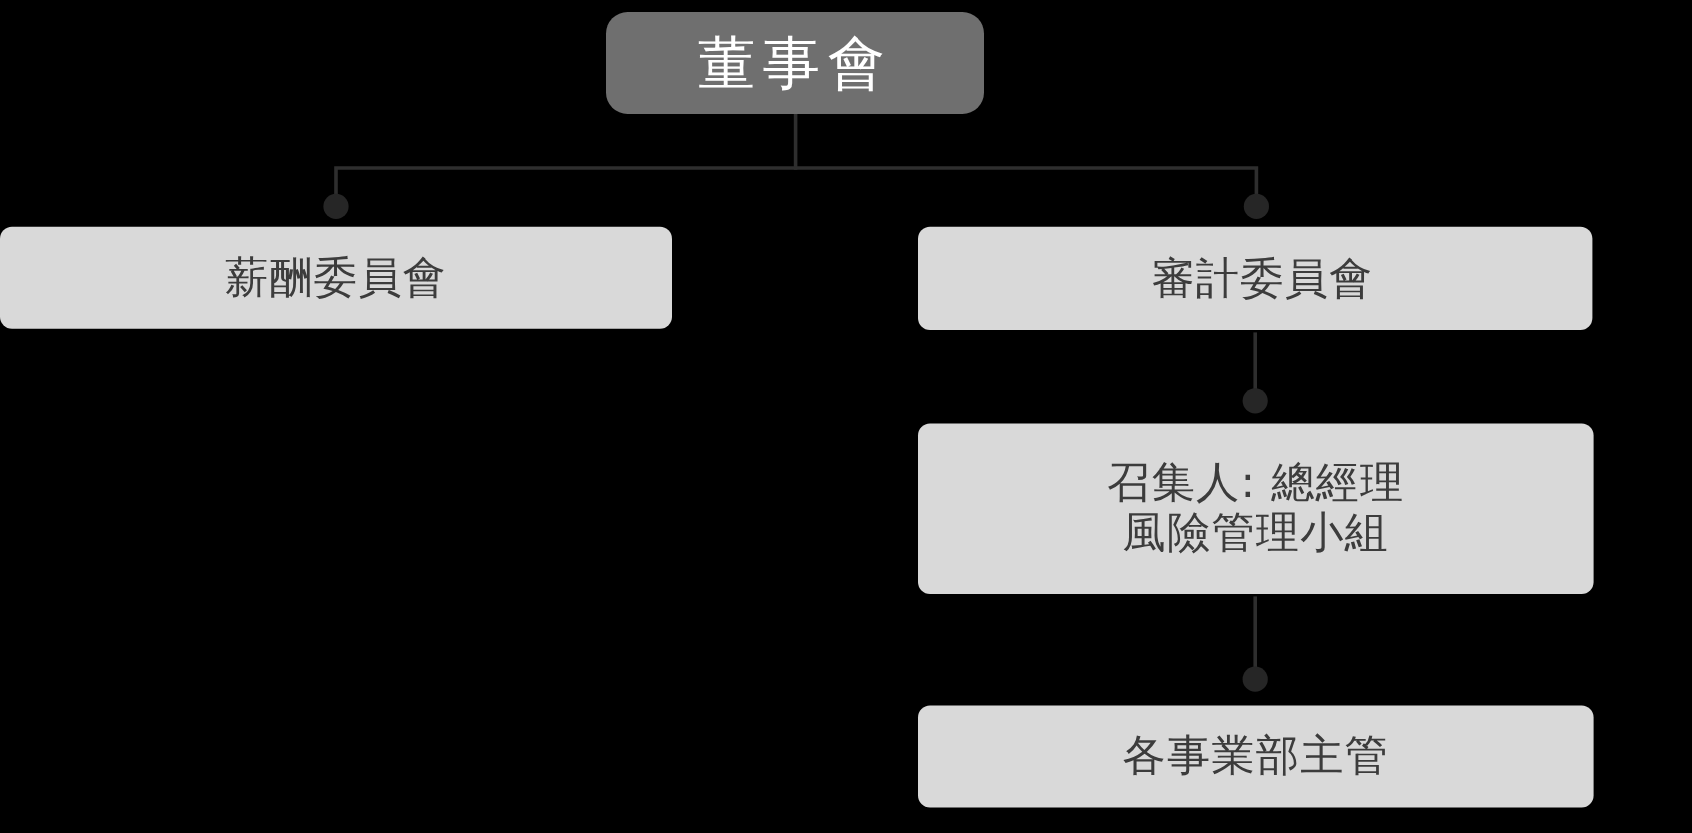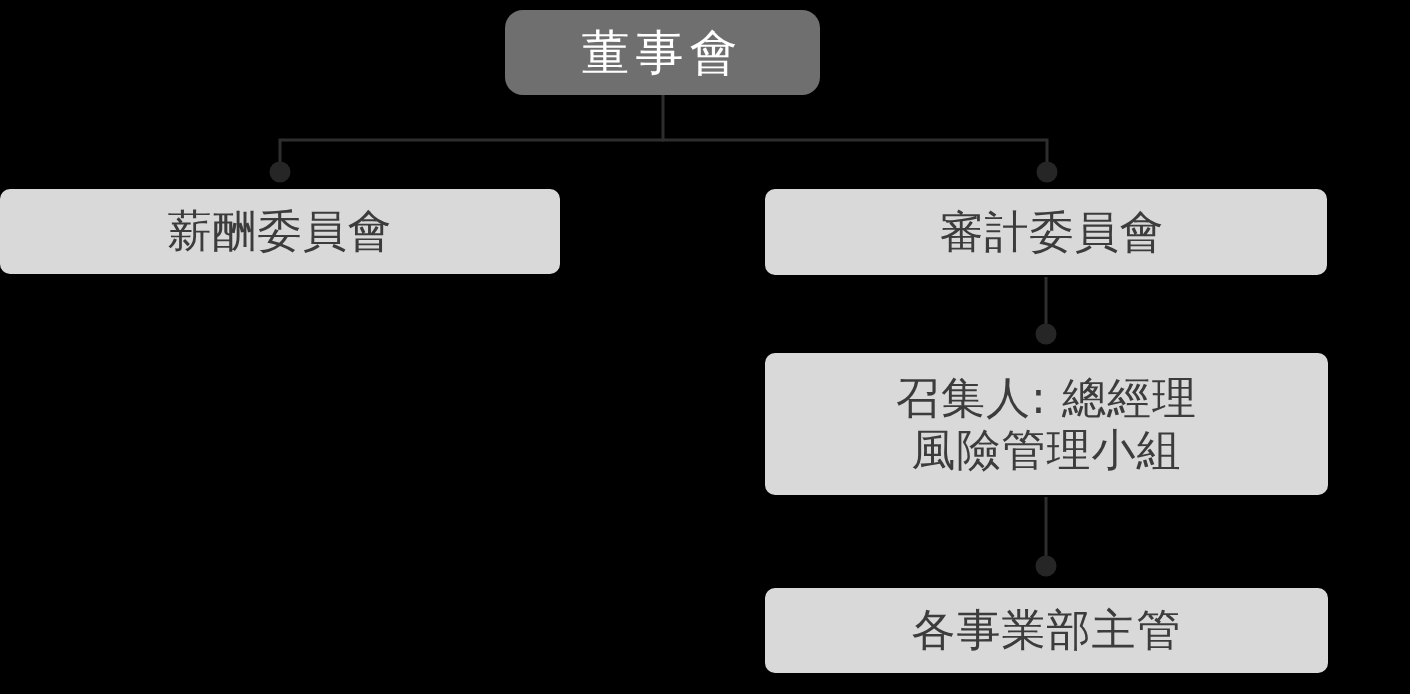--- a/index.html
+++ b/index.html
@@ -29,21 +29,21 @@
     align-items: center;
     justify-content: center;
     text-align: center;
     box-sizing: border-box;
     white-space: nowrap;
   }
   .node.light {
     background: #d9d9d9;
     color: #3c3c3c;
     border-radius: 10px;
-    font-size: 44px;
+    font-size: 36px;
     letter-spacing: 1px;
   }
   .node.root {
     background: #6f6f6f;
     color: #ffffff;
     border-radius: 18px;
     font-family: "DejaVu Serif", "Liberation Serif", serif;
     font-size: 48px;
     letter-spacing: 6px;
   }

